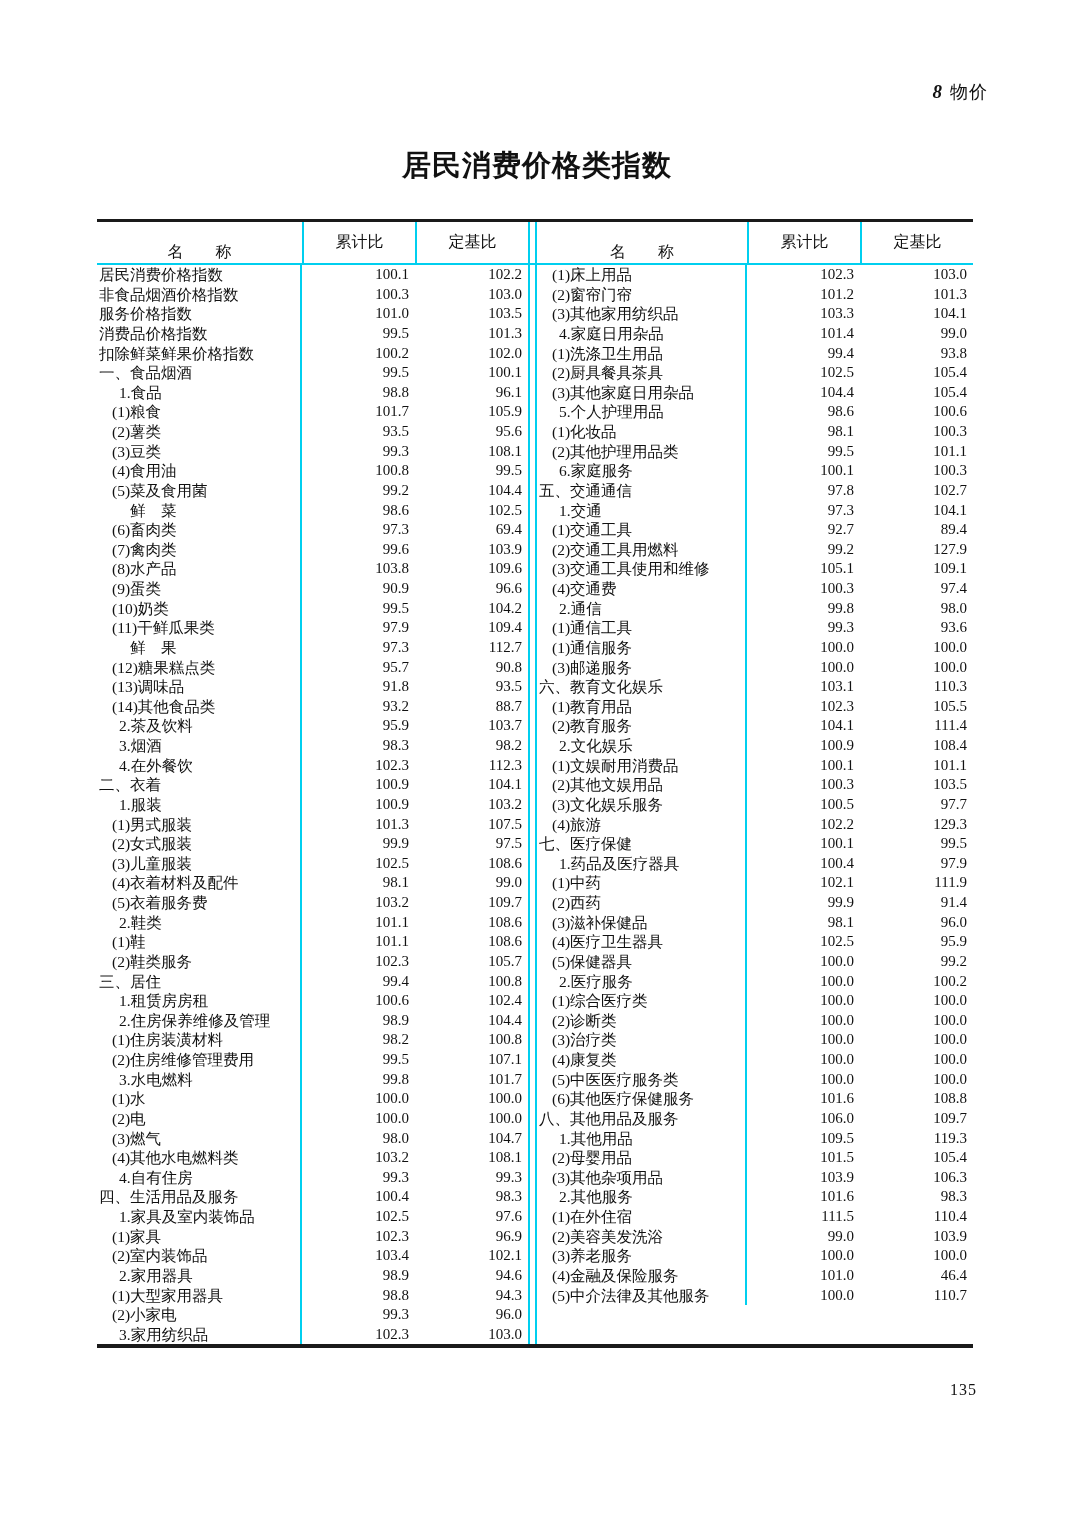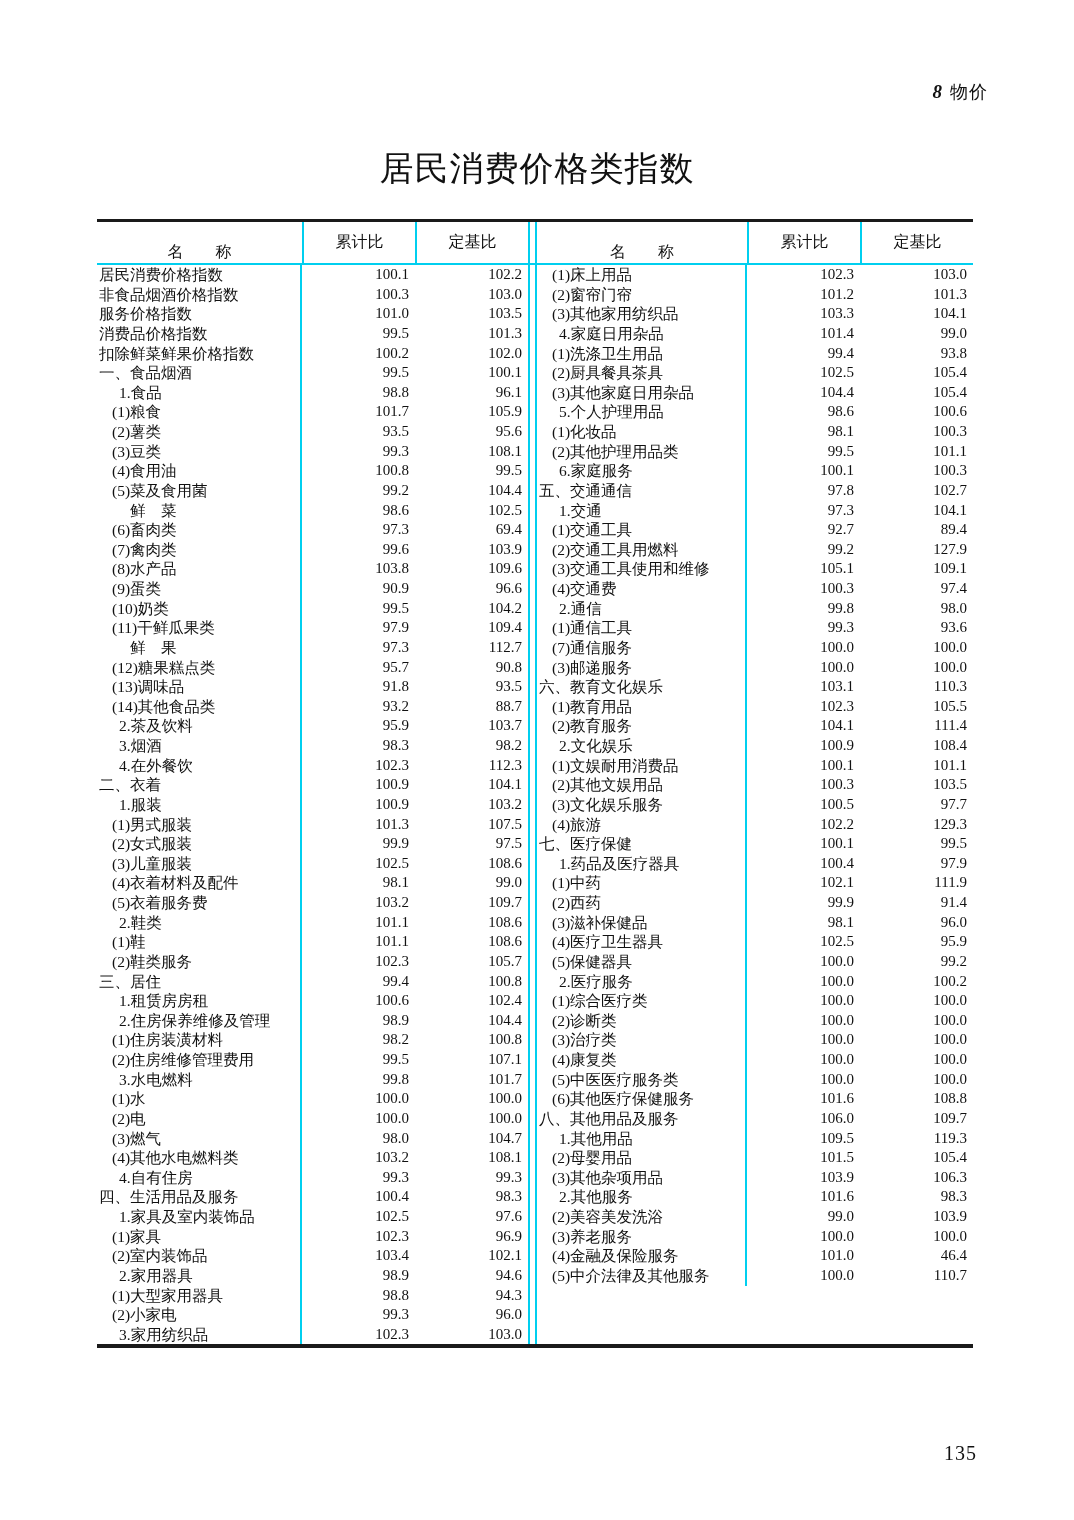--- a/index.html
+++ b/index.html
@@ -20,21 +20,21 @@
   
   .chapter{
     position:absolute;top:80px;right:86px;
     font-size:18px;letter-spacing:1px;white-space:nowrap;
   }
   .chapter .num{font-style:italic;font-weight:bold;font-size:19px;margin-right:7px;}
   
   .title{
     position:absolute;top:146px;left:0;width:100%;
     text-align:center;
-    font-size:34px;font-weight:400;letter-spacing:1px;
+    font-size:29px;font-weight:700;letter-spacing:1px;
   }
   
   .ptable{
     position:absolute;left:97px;top:219px;width:876px;
     border-top:3px solid var(--ink);
     border-bottom:4px solid var(--ink);
     box-sizing:border-box;
   }
   .hdr{
     display:flex;height:41px;
@@ -61,22 +61,22 @@
   .cell.name{border-right:2px solid var(--cyan);}
   .half-l .cell.name{width:205px;}
   .half-r .cell.name{width:210px;}
   .cell.num{width:113px;text-align:right;padding-right:6px;font-size:15px;}
   .ind0{padding-left:2px;}
   .ind1{padding-left:22px;}
   .ind2{padding-left:15px;}
   .ind3{padding-left:33px;}
   
   .pageno{
-    position:absolute;top:1442px;right:97px;
-    font-size:20px;letter-spacing:1px;
+    position:absolute;top:1381px;right:97px;
+    font-size:16px;letter-spacing:1px;
   }
 </style>
 </head>
 <body>
 
 <div class="page">
 
   <div class="chapter">
     <span class="num">8</span><span>物价</span>
   </div>
@@ -462,21 +462,21 @@
             <div class="cell name ind1">2.通信</div>
             <div class="cell num">99.8</div>
             <div class="cell num">98.0</div>
           </div>
           <div class="trow">
             <div class="cell name ind2">(1)通信工具</div>
             <div class="cell num">99.3</div>
             <div class="cell num">93.6</div>
           </div>
           <div class="trow">
-            <div class="cell name ind2">(7)通信服务</div>
+            <div class="cell name ind2">(1)通信服务</div>
             <div class="cell num">100.0</div>
             <div class="cell num">100.0</div>
           </div>
           <div class="trow">
             <div class="cell name ind2">(3)邮递服务</div>
             <div class="cell num">100.0</div>
             <div class="cell num">100.0</div>
           </div>
           <div class="trow">
             <div class="cell name ind0">六、教育文化娱乐</div>
@@ -605,20 +605,25 @@
           </div>
           <div class="trow">
             <div class="cell name ind2">(3)其他杂项用品</div>
             <div class="cell num">103.9</div>
             <div class="cell num">106.3</div>
           </div>
           <div class="trow">
             <div class="cell name ind1">2.其他服务</div>
             <div class="cell num">101.6</div>
             <div class="cell num">98.3</div>
+          </div>
+          <div class="trow">
+            <div class="cell name ind2">(1)在外住宿</div>
+            <div class="cell num">111.5</div>
+            <div class="cell num">110.4</div>
           </div>
           <div class="trow">
             <div class="cell name ind2">(2)美容美发洗浴</div>
             <div class="cell num">99.0</div>
             <div class="cell num">103.9</div>
           </div>
           <div class="trow">
             <div class="cell name ind2">(3)养老服务</div>
             <div class="cell num">100.0</div>
             <div class="cell num">100.0</div>

